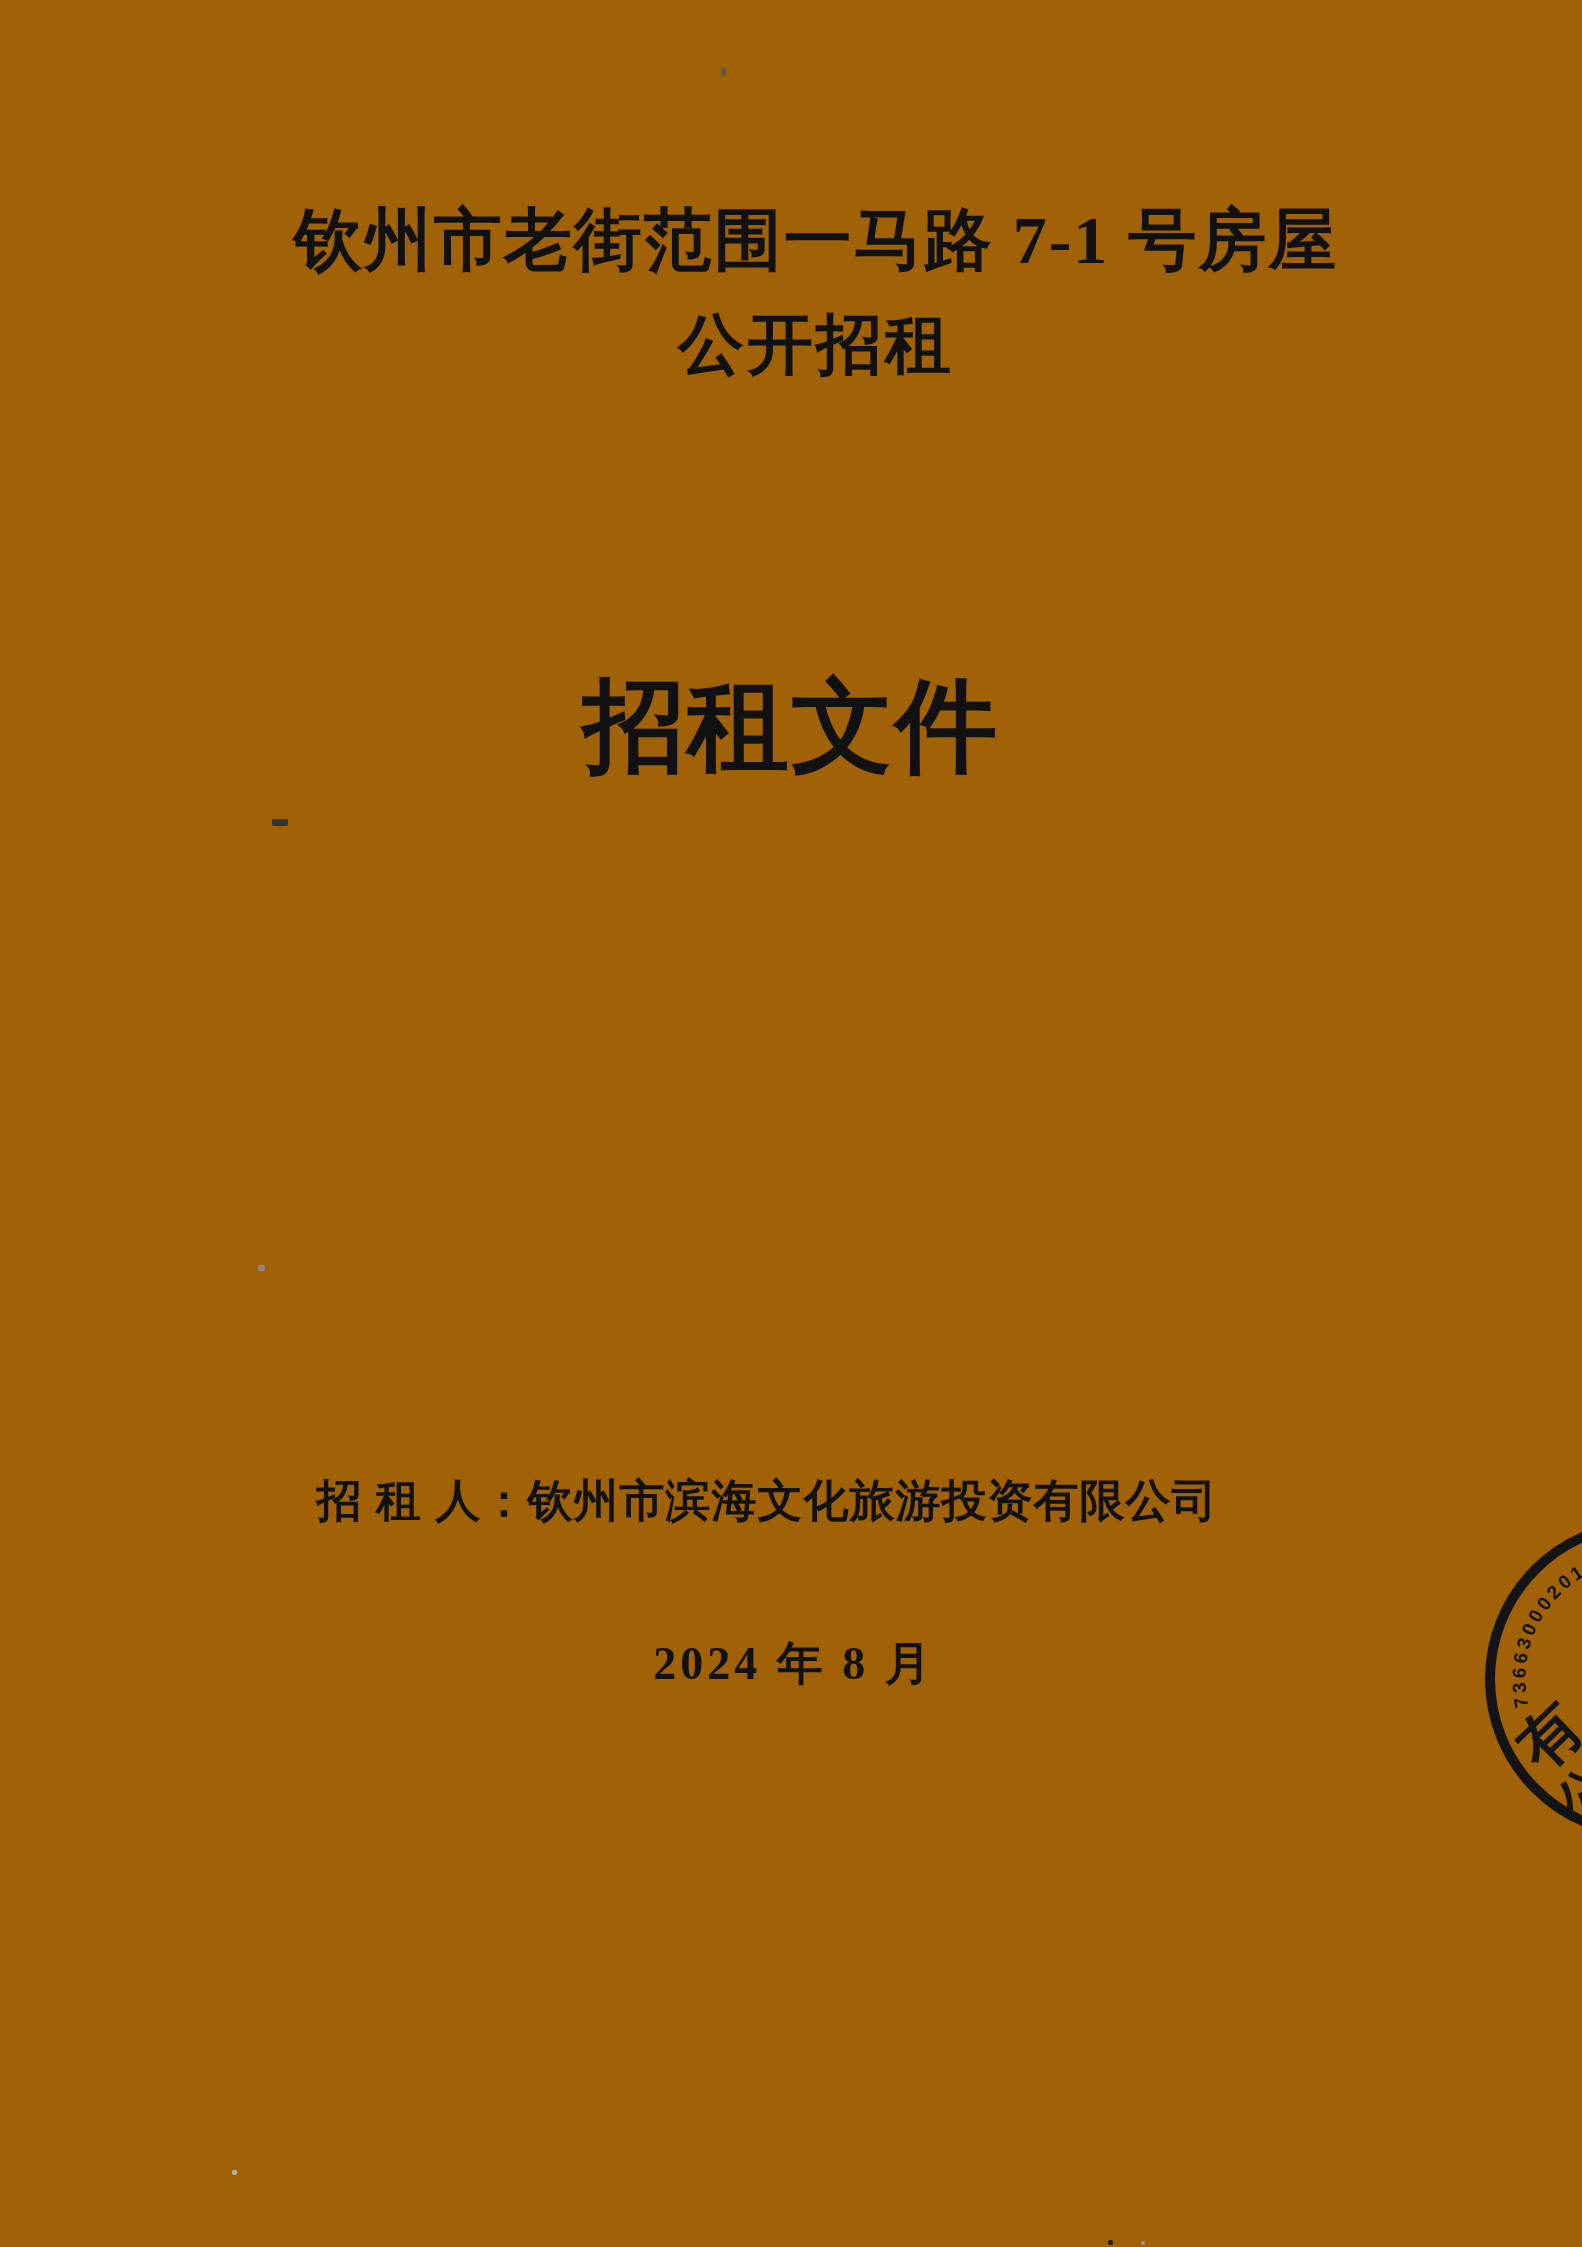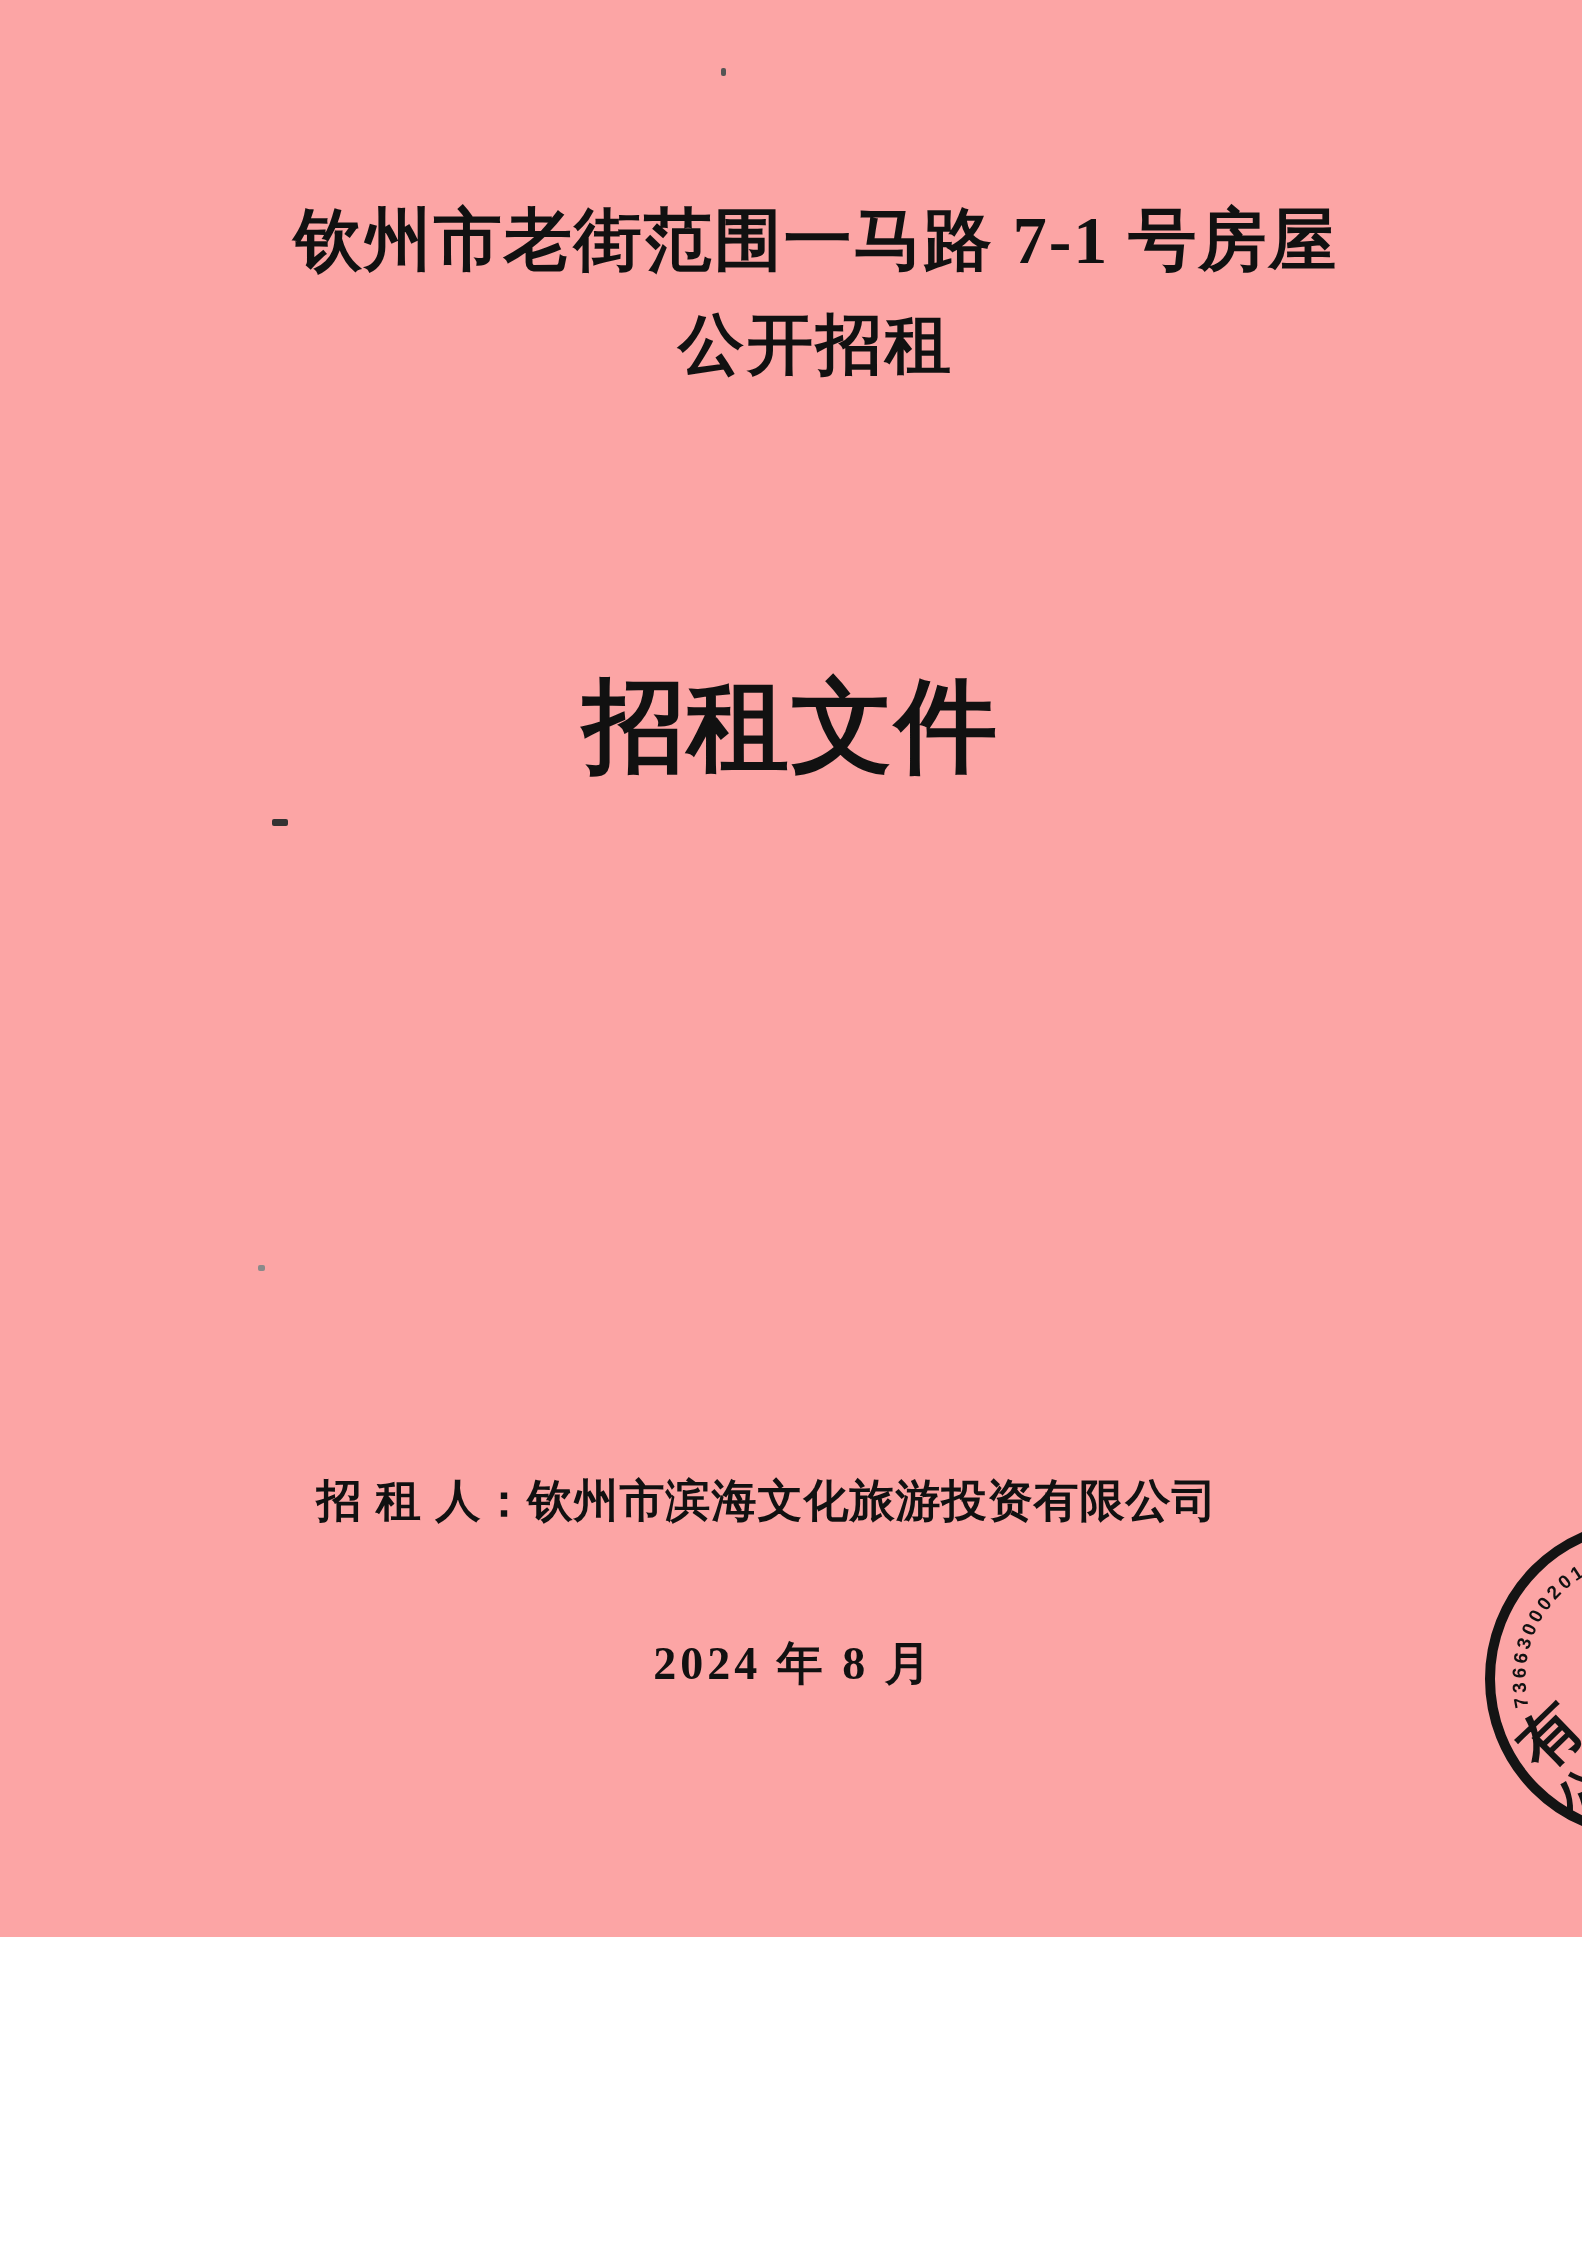--- a/index.html
+++ b/index.html
@@ -1,19 +1,19 @@
 <!DOCTYPE html>
 <html><head>
 <meta charset="utf-8">
 <style>
   html,body{margin:0;padding:0;background:#ffffff;}
   .page{
     position:relative;
-    width:1582px;height:1937px;
-    background:#fca5a5;
+    width:1582px;height:2247px;
+    background:#a16207;
     overflow:hidden;
     font-family:"Liberation Serif","DejaVu Serif",serif;
     color:#111;
   }
   .cover-titles{
     position:absolute;
     top:206px;left:25px;width:1582px;
     text-align:center;
   }
   .title-line1{

